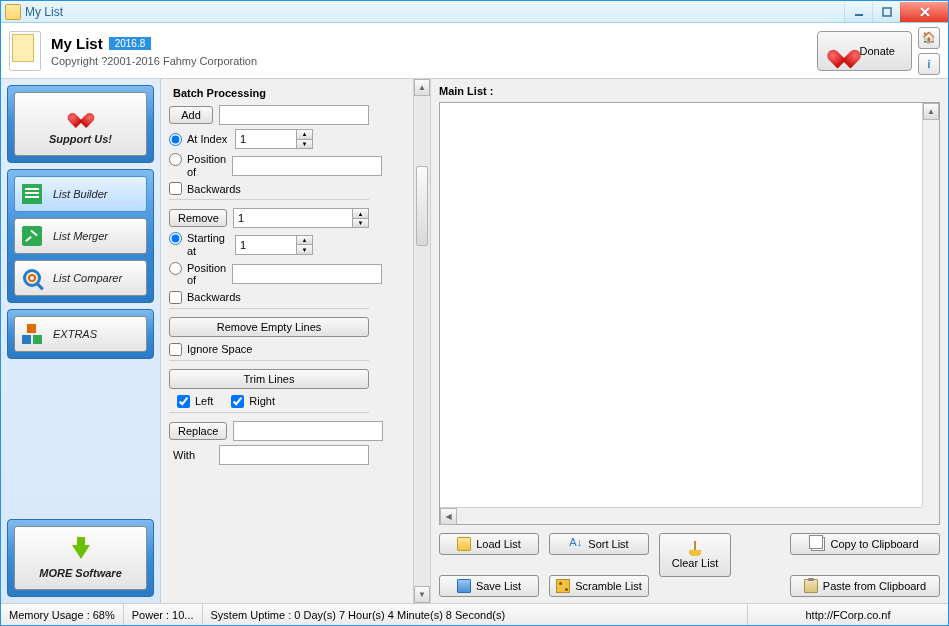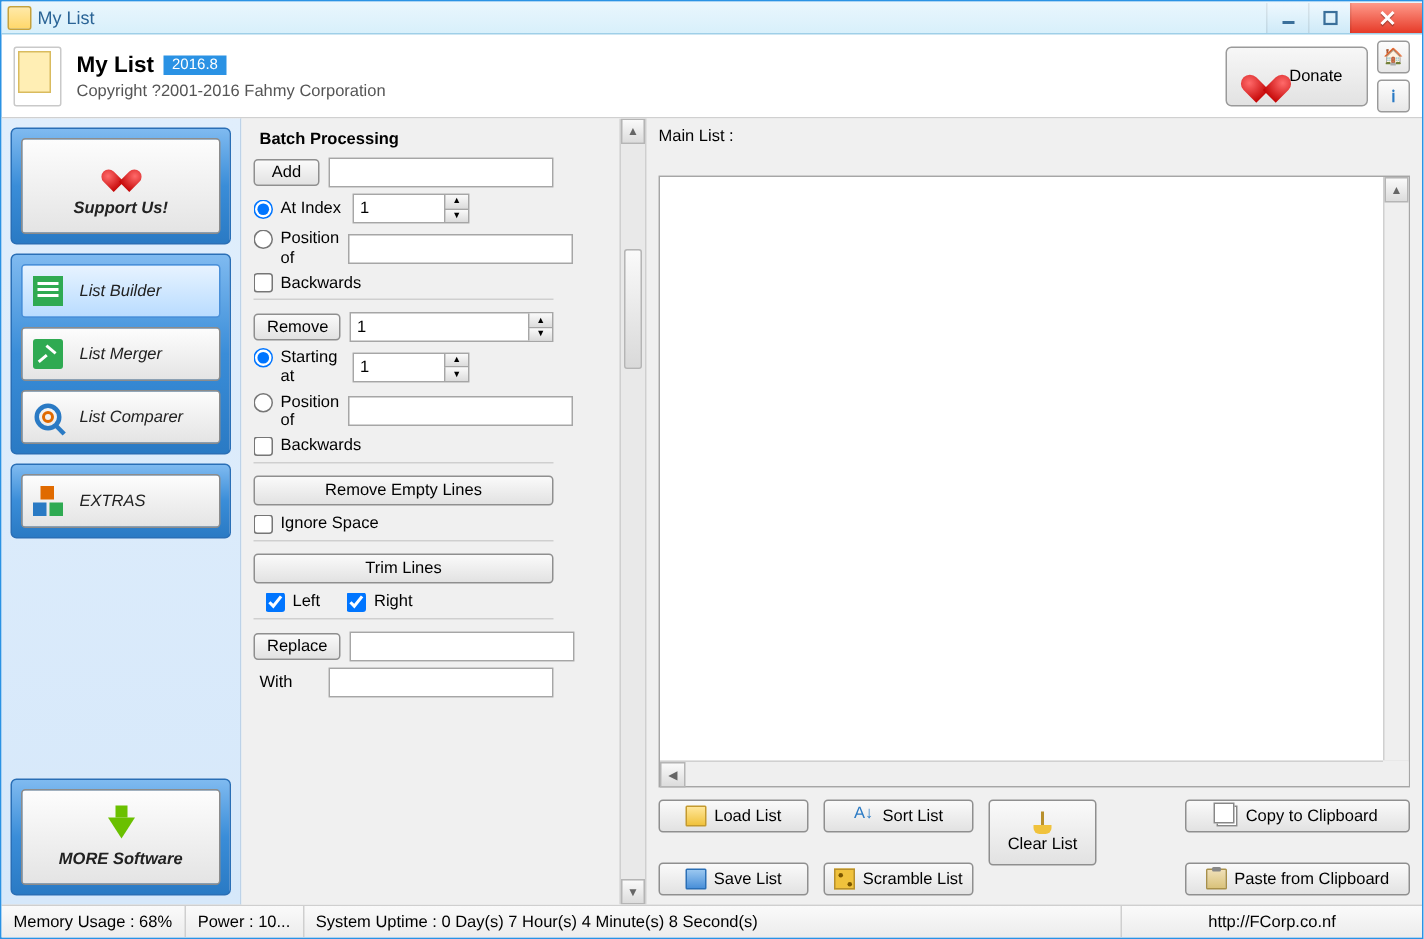--- a/index.html
+++ b/index.html
@@ -74,21 +74,21 @@
 .spin { width:78px; height:20px; border:1px solid #a6a6a6; background:#fff; display:flex; }
 .spin span { flex:1; padding:0 4px; line-height:18px; }
 .spinbtns { width:16px; display:flex; flex-direction:column; }
 .spinbtns div { flex:1; background:linear-gradient(#fafafa,#dcdcdc); border-left:1px solid #a6a6a6; display:flex; align-items:center; justify-content:center; font-size:6px; }
 .spinbtns div:first-child { border-bottom:1px solid #a6a6a6; }
 input[type=radio],input[type=checkbox] { margin:0; }
 .lbl { display:flex; align-items:center; gap:5px; }
 
 
 .rightpanel { flex:1; background:#f0f0f0; padding:6px 8px; display:flex; flex-direction:column; }
-.rtitle { font-weight:normal; margin-bottom:20px; }
+.rtitle { font-weight:bold; margin-bottom:5px; }
 .listbox { flex:1; background:#fff; border:1px solid #a6a6a6; position:relative; }
 .listbox .vscr { position:absolute; right:0; top:0; bottom:17px; width:17px; background:#efefef; border-left:1px solid #d0d0d0; }
 .listbox .hscr { position:absolute; left:0; right:0; bottom:0; height:17px; background:#efefef; border-top:1px solid #d0d0d0; }
 .listbox .corner { position:absolute; right:0; bottom:0; width:17px; height:17px; background:#efefef; }
 .btnrow { display:flex; gap:10px; margin-top:8px; }
 .btncol { display:flex; flex-direction:column; gap:20px; }
 .actbtn { width:100px; padding:3px 0; background:linear-gradient(#fafafa,#e2e2e2); border:1px solid #8f8f8f; border-radius:3px; cursor:pointer; display:flex; align-items:center; justify-content:center; gap:5px; }
 .actbtn.w { width:150px; }
 .clearbtn { width:72px; height:44px; flex-direction:column; gap:2px; }
 .ic { width:14px; height:14px; display:inline-block; }

